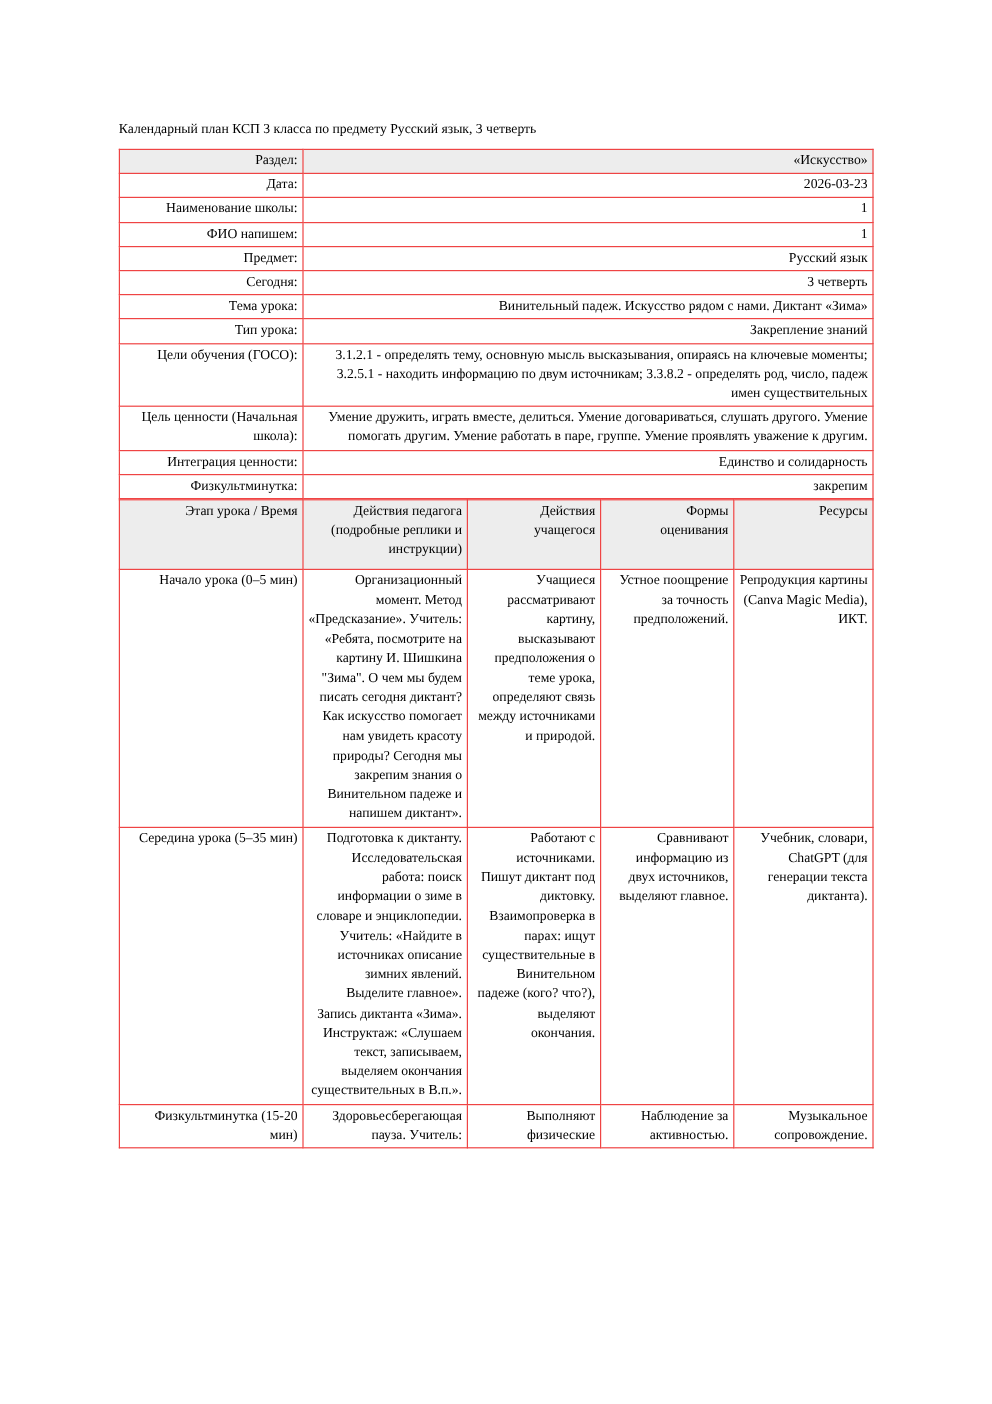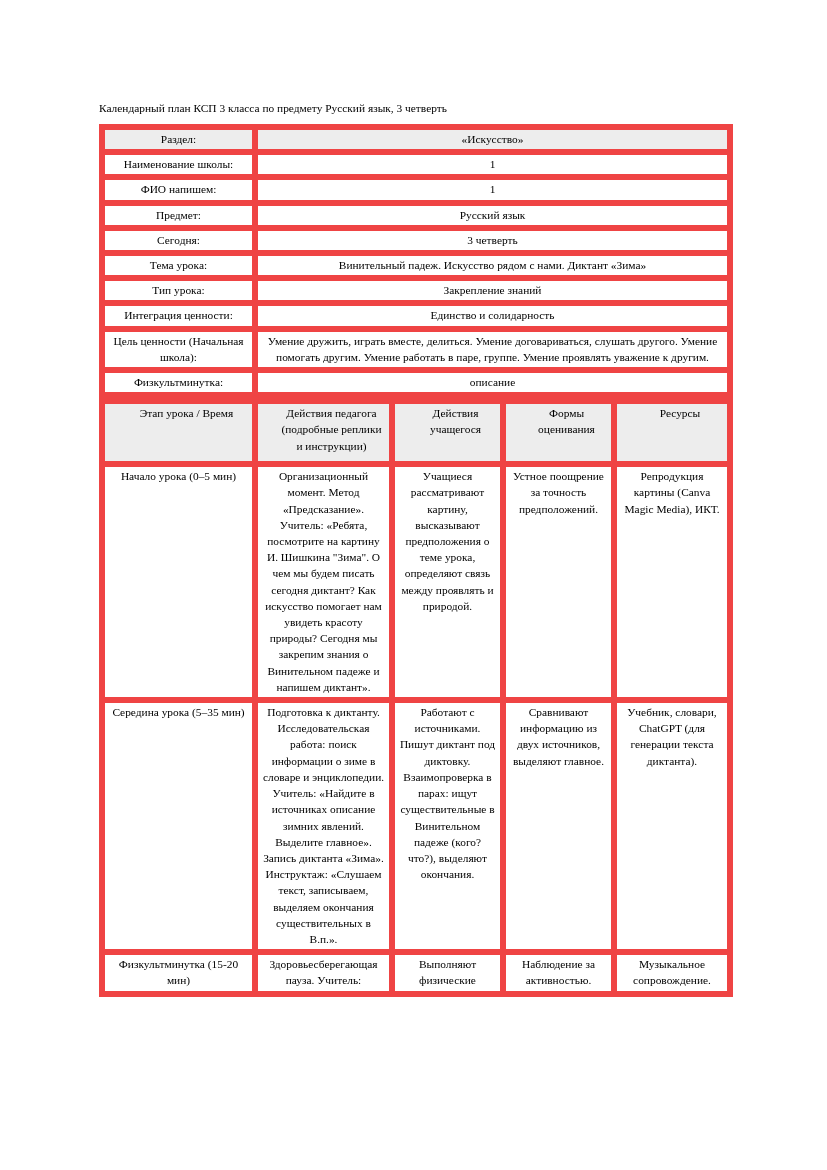--- a/index.html
+++ b/index.html
@@ -30,24 +30,24 @@
     white-space: nowrap;
   }
   table {
     border-collapse: collapse;
     table-layout: fixed;
     width: 628px;
     font-size: 11.4px;
     line-height: 16.2px;
   }
   table td, table th {
-    border: 6px solid #ef4444;
+    border: 1px solid #ef4444;
     padding: 1px 4px 2px 4px;
     vertical-align: top;
-    text-align: center;
+    text-align: right;
     font-weight: normal;
     word-wrap: break-word;
     overflow-wrap: break-word;
     hyphens: none;
   }
   
   .info-table col.c-label { width: 153px; }
   .info-table col.c-value { width: 475px; }
   .info-table tr.shaded td { background: #ededed; }
 
@@ -78,20 +78,24 @@
     <colgroup>
       <col class="c-label">
       <col class="c-value">
     </colgroup>
     <tbody>
         <tr class="shaded">
           <td>Раздел:</td>
           <td>«Искусство»</td>
         </tr>
         <tr>
+          <td>Дата:</td>
+          <td>2026-03-23</td>
+        </tr>
+        <tr>
           <td>Наименование школы:</td>
           <td>1</td>
         </tr>
         <tr>
           <td>ФИО напишем:</td>
           <td>1</td>
         </tr>
         <tr>
           <td>Предмет:</td>
           <td>Русский язык</td>
@@ -102,30 +106,34 @@
         </tr>
         <tr>
           <td>Тема урока:</td>
           <td>Винительный падеж. Искусство рядом с нами. Диктант «Зима»</td>
         </tr>
         <tr>
           <td>Тип урока:</td>
           <td>Закрепление знаний</td>
         </tr>
         <tr>
-          <td>Интеграция ценности:</td>
-          <td>Единство и солидарность</td>
+          <td>Цели обучения (ГОСО):</td>
+          <td>3.1.2.1 - определять тему, основную мысль высказывания, опираясь на ключевые моменты; 3.2.5.1 - находить информацию по двум источникам; 3.3.8.2 - определять род, число, падеж имен существительных</td>
         </tr>
         <tr>
           <td>Цель ценности (Начальная школа):</td>
           <td>Умение дружить, играть вместе, делиться. Умение договариваться, слушать другого. Умение помогать другим. Умение работать в паре, группе. Умение проявлять уважение к другим.</td>
         </tr>
         <tr>
+          <td>Интеграция ценности:</td>
+          <td>Единство и солидарность</td>
+        </tr>
+        <tr>
           <td>Физкультминутка:</td>
-          <td>описание</td>
+          <td>закрепим</td>
         </tr>
       </tbody>
   </table>
 
 
   <table class="flow-table">
     <colgroup>
       <col class="c1">
       <col class="c2">
       <col class="c3">
@@ -138,21 +146,21 @@
         <td>Действия педагога (подробные реплики и инструкции)</td>
         <td>Действия учащегося</td>
         <td>Формы оценивания</td>
         <td>Ресурсы</td>
       </tr>
     </thead>
     <tbody>
         <tr>
           <td>Начало урока (0–5 мин)</td>
           <td>Организационный момент. Метод «Предсказание». Учитель: «Ребята, посмотрите на картину И. Шишкина "Зима". О чем мы будем писать сегодня диктант? Как искусство помогает нам увидеть красоту природы? Сегодня мы закрепим знания о Винительном падеже и напишем диктант».</td>
-          <td>Учащиеся рассматривают картину, высказывают предположения о теме урока, определяют связь между проявлять и природой.</td>
+          <td>Учащиеся рассматривают картину, высказывают предположения о теме урока, определяют связь между источниками и природой.</td>
           <td>Устное поощрение за точность предположений.</td>
           <td>Репродукция картины (Canva Magic Media), ИКТ.</td>
         </tr>
         <tr>
           <td>Середина урока (5–35 мин)</td>
           <td>Подготовка к диктанту. Исследовательская работа: поиск информации о зиме в словаре и энциклопедии. Учитель: «Найдите в источниках описание зимних явлений. Выделите главное». Запись диктанта «Зима». Инструктаж: «Слушаем текст, записываем, выделяем окончания существительных в В.п.».</td>
           <td>Работают с источниками. Пишут диктант под диктовку. Взаимопроверка в парах: ищут существительные в Винительном падеже (кого? что?), выделяют окончания.</td>
           <td>Сравнивают информацию из двух источников, выделяют главное.</td>
           <td>Учебник, словари, ChatGPT (для генерации текста диктанта).</td>
         </tr>

